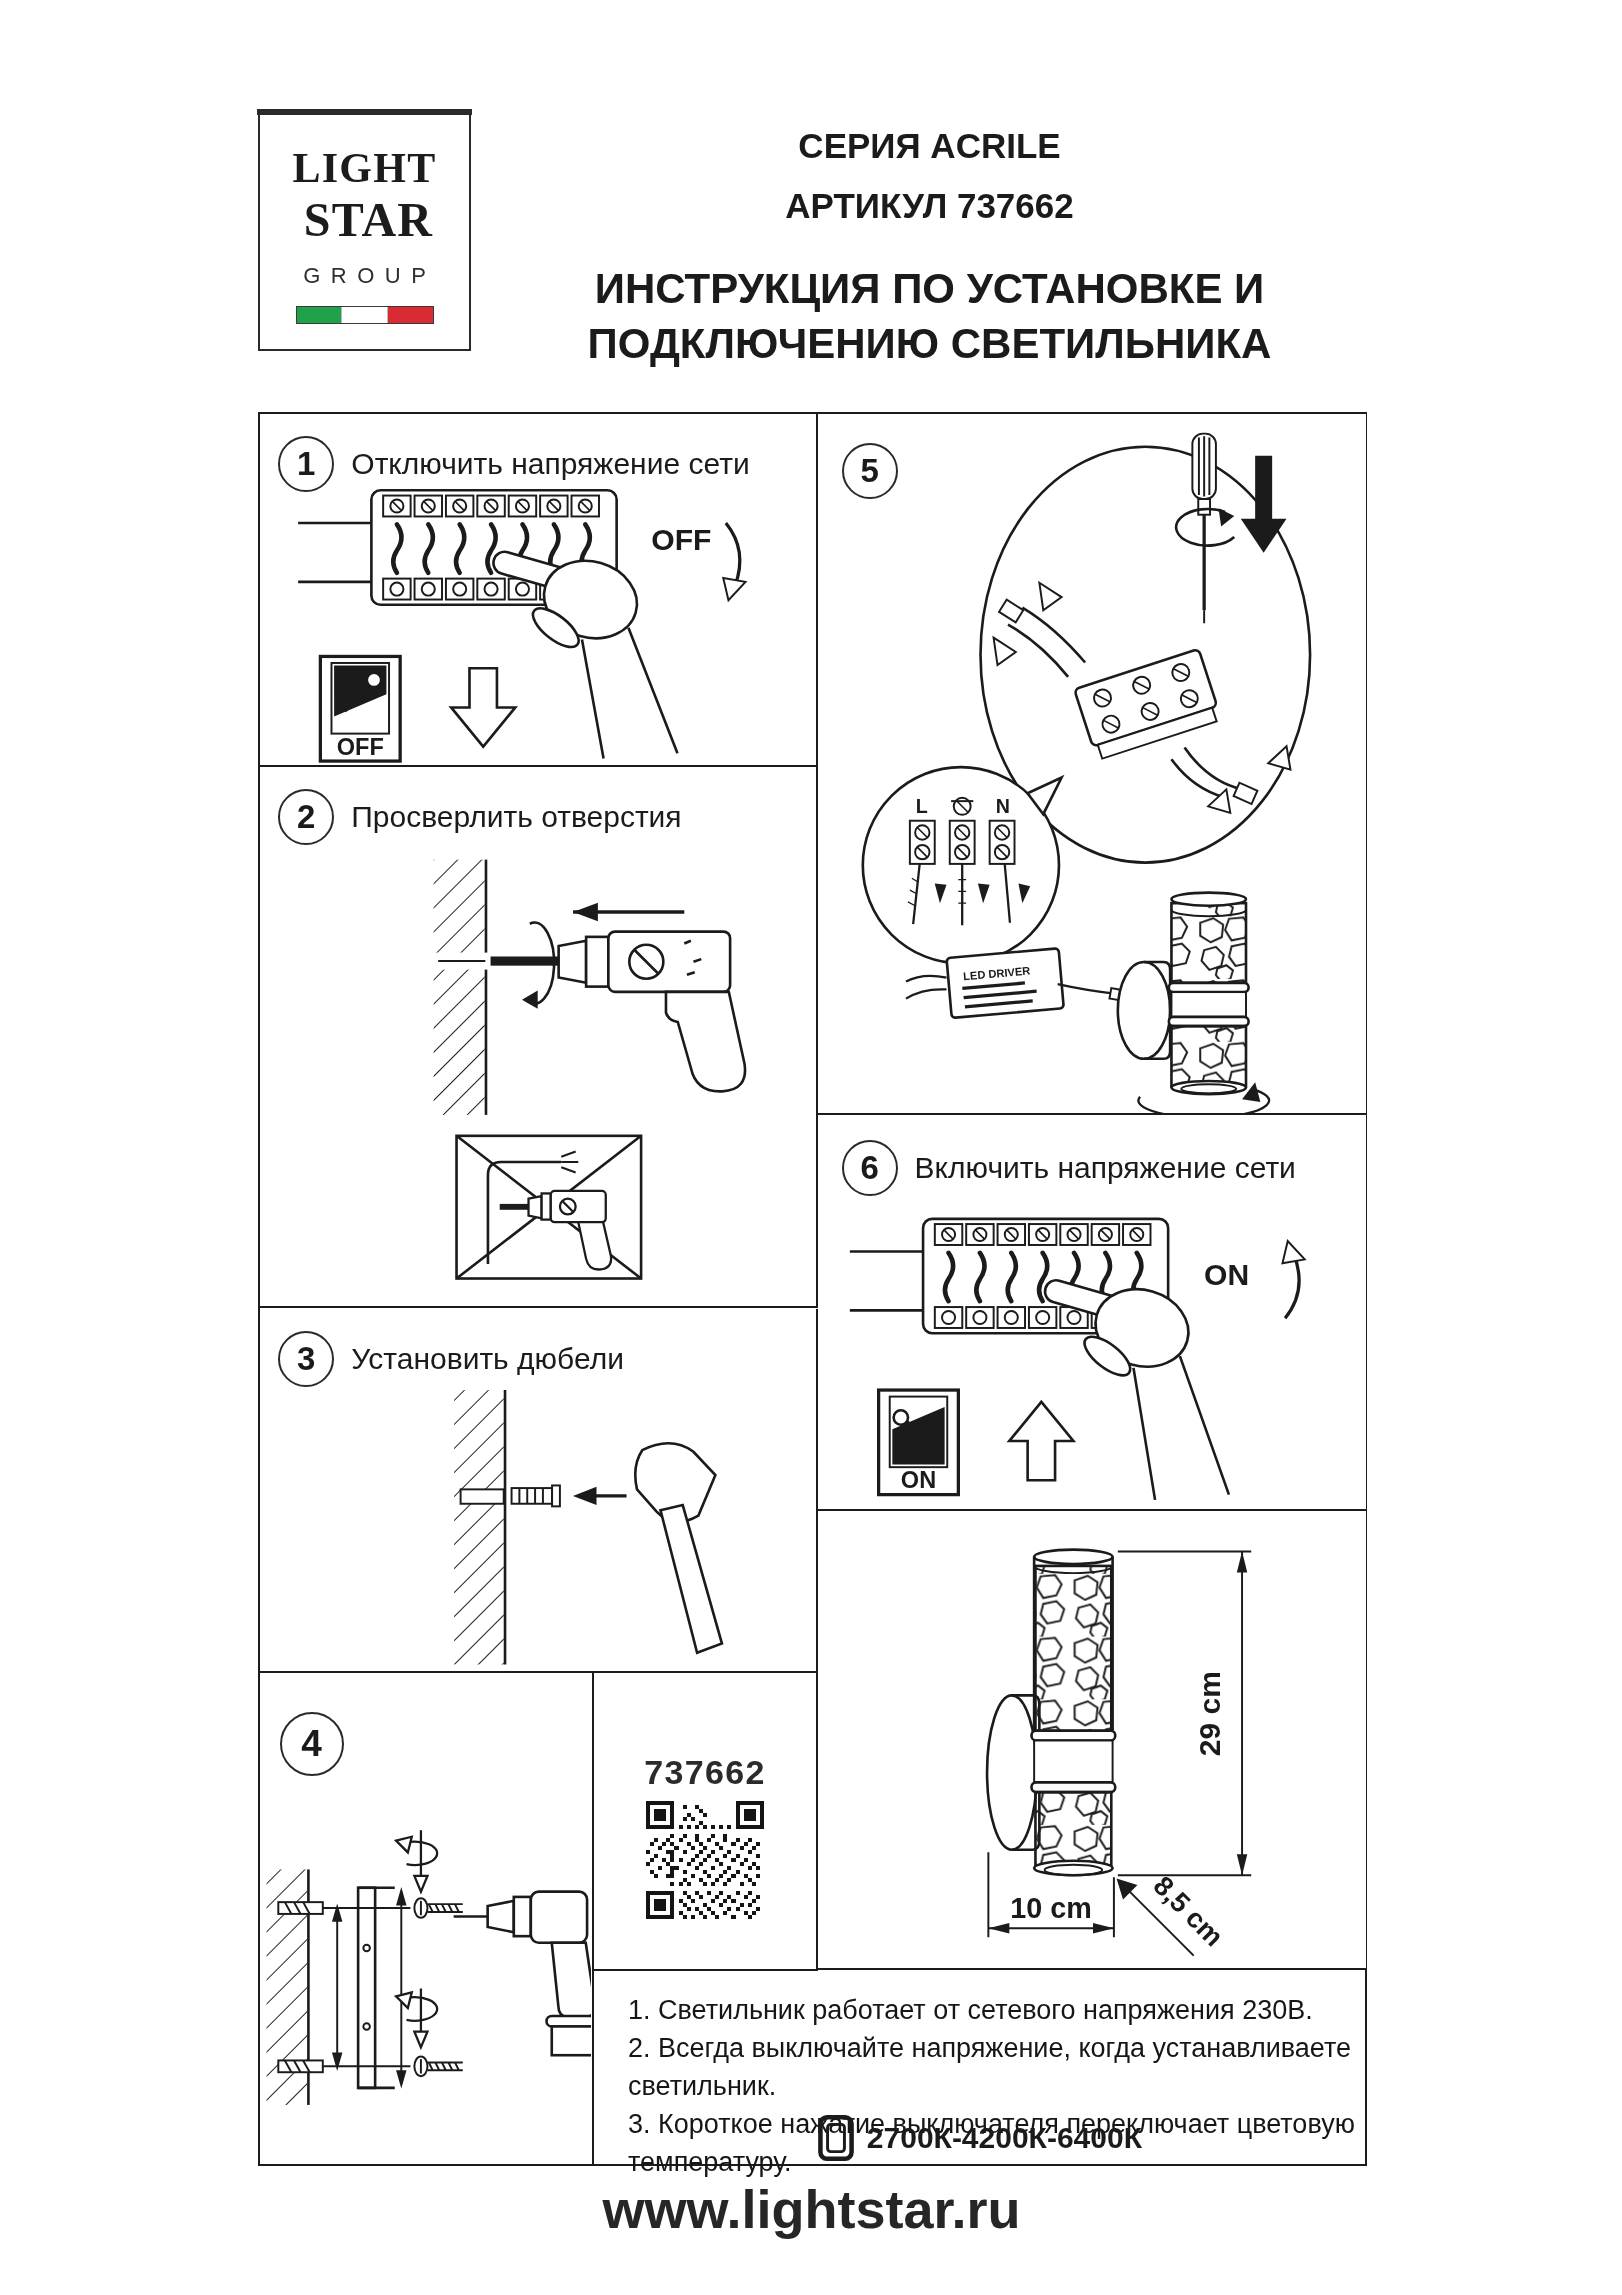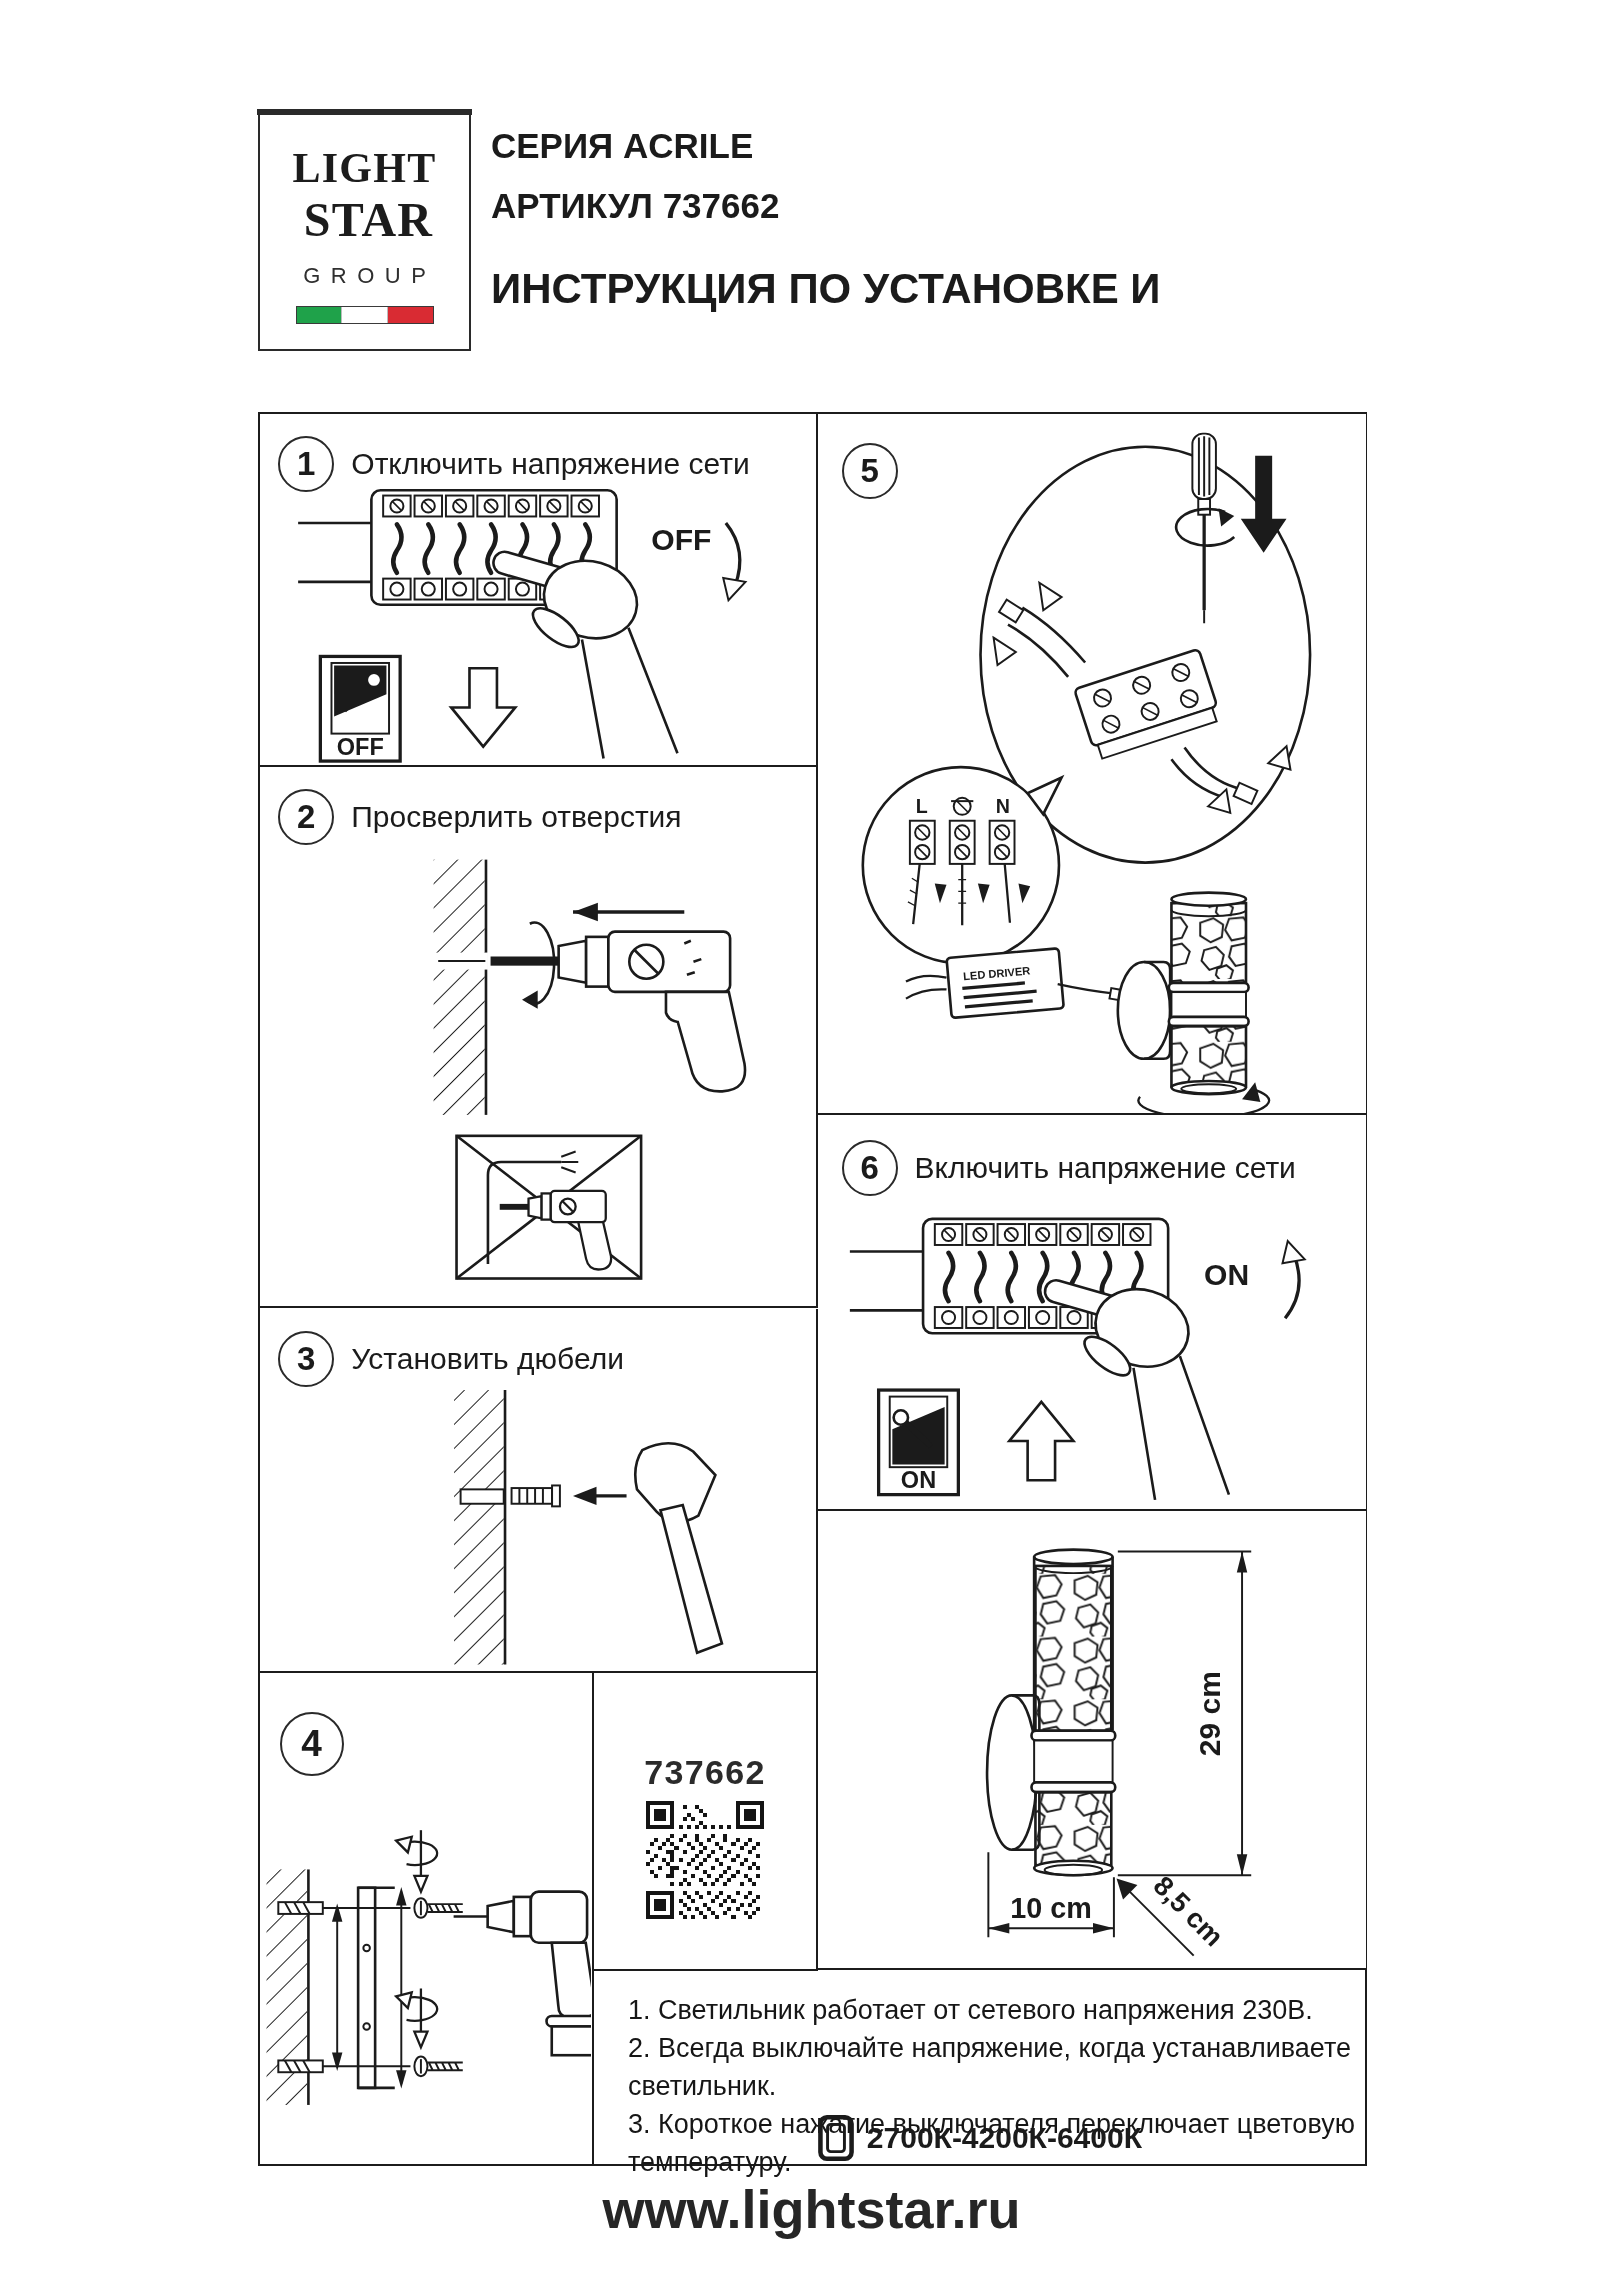--- a/index.html
+++ b/index.html
@@ -19,21 +19,21 @@
               font-size:42px;line-height:51px;letter-spacing:1.3px;color:#1c1c1c;}
   .logo-star{font-family:"Liberation Serif",serif;font-weight:700;font-size:48px;line-height:52px;letter-spacing:1.3px;color:#1c1c1c;padding-left:8px;}
   .logo-group{margin-top:17px;font-size:22px;letter-spacing:10.5px;text-indent:10.5px;color:#2f2f2f;}
   .logo-flag{position:absolute;left:50%;transform:translateX(-50%);bottom:25px;width:136px;height:15.7px;
              border:1.3px solid #3a3a3a;display:flex;}
   .logo-flag span{flex:1;}
   .flag-green{background:#1fa24a;}
   .flag-white{background:#ffffff;border-left:0.7px solid #bbb;border-right:0.7px solid #bbb;}
   .flag-red{background:#d92b33;}
 
-  .head-right{position:absolute;right:255px;top:116px;width:877px;text-align:left;font-weight:bold;}
+  .head-right{position:absolute;right:255px;top:116px;width:877px;text-align:center;font-weight:bold;}
   .head-series{font-size:35px;line-height:60px;}
   .head-article{font-size:35px;line-height:60px;}
   .head-instr{margin-top:25px;font-size:42px;line-height:55px;}
 
   
   .grid{position:absolute;left:258px;top:412px;width:1109px;height:1754px;
         border:2.6px solid #1c1c1c;box-sizing:border-box;}
   .panel{position:absolute;box-sizing:border-box;background:#fff;}
   .b-r{border-right:2.6px solid #1c1c1c;}
   .b-b{border-bottom:2.6px solid #1c1c1c;}
@@ -79,20 +79,21 @@
         <span class="flag-white"></span>
         <span class="flag-red"></span>
     </div>
   </div>
 
   <div class="head-right">
     <div class="head-series">СЕРИЯ ACRILE</div>
     <div class="head-article">АРТИКУЛ 737662</div>
     <div class="head-instr">
       <div>ИНСТРУКЦИЯ ПО УСТАНОВКЕ И</div>
+      <div>ПОДКЛЮЧЕНИЮ СВЕТИЛЬНИКА</div>
     </div>
   </div>
 
   <div class="grid">
 
     <section class="panel b-r b-b" style="left:0;top:0;width:558px;height:353px;">
       <div class="step-head">
         <div class="badge">1</div>
         <div class="step-title">Отключить напряжение сети</div>
       </div>

